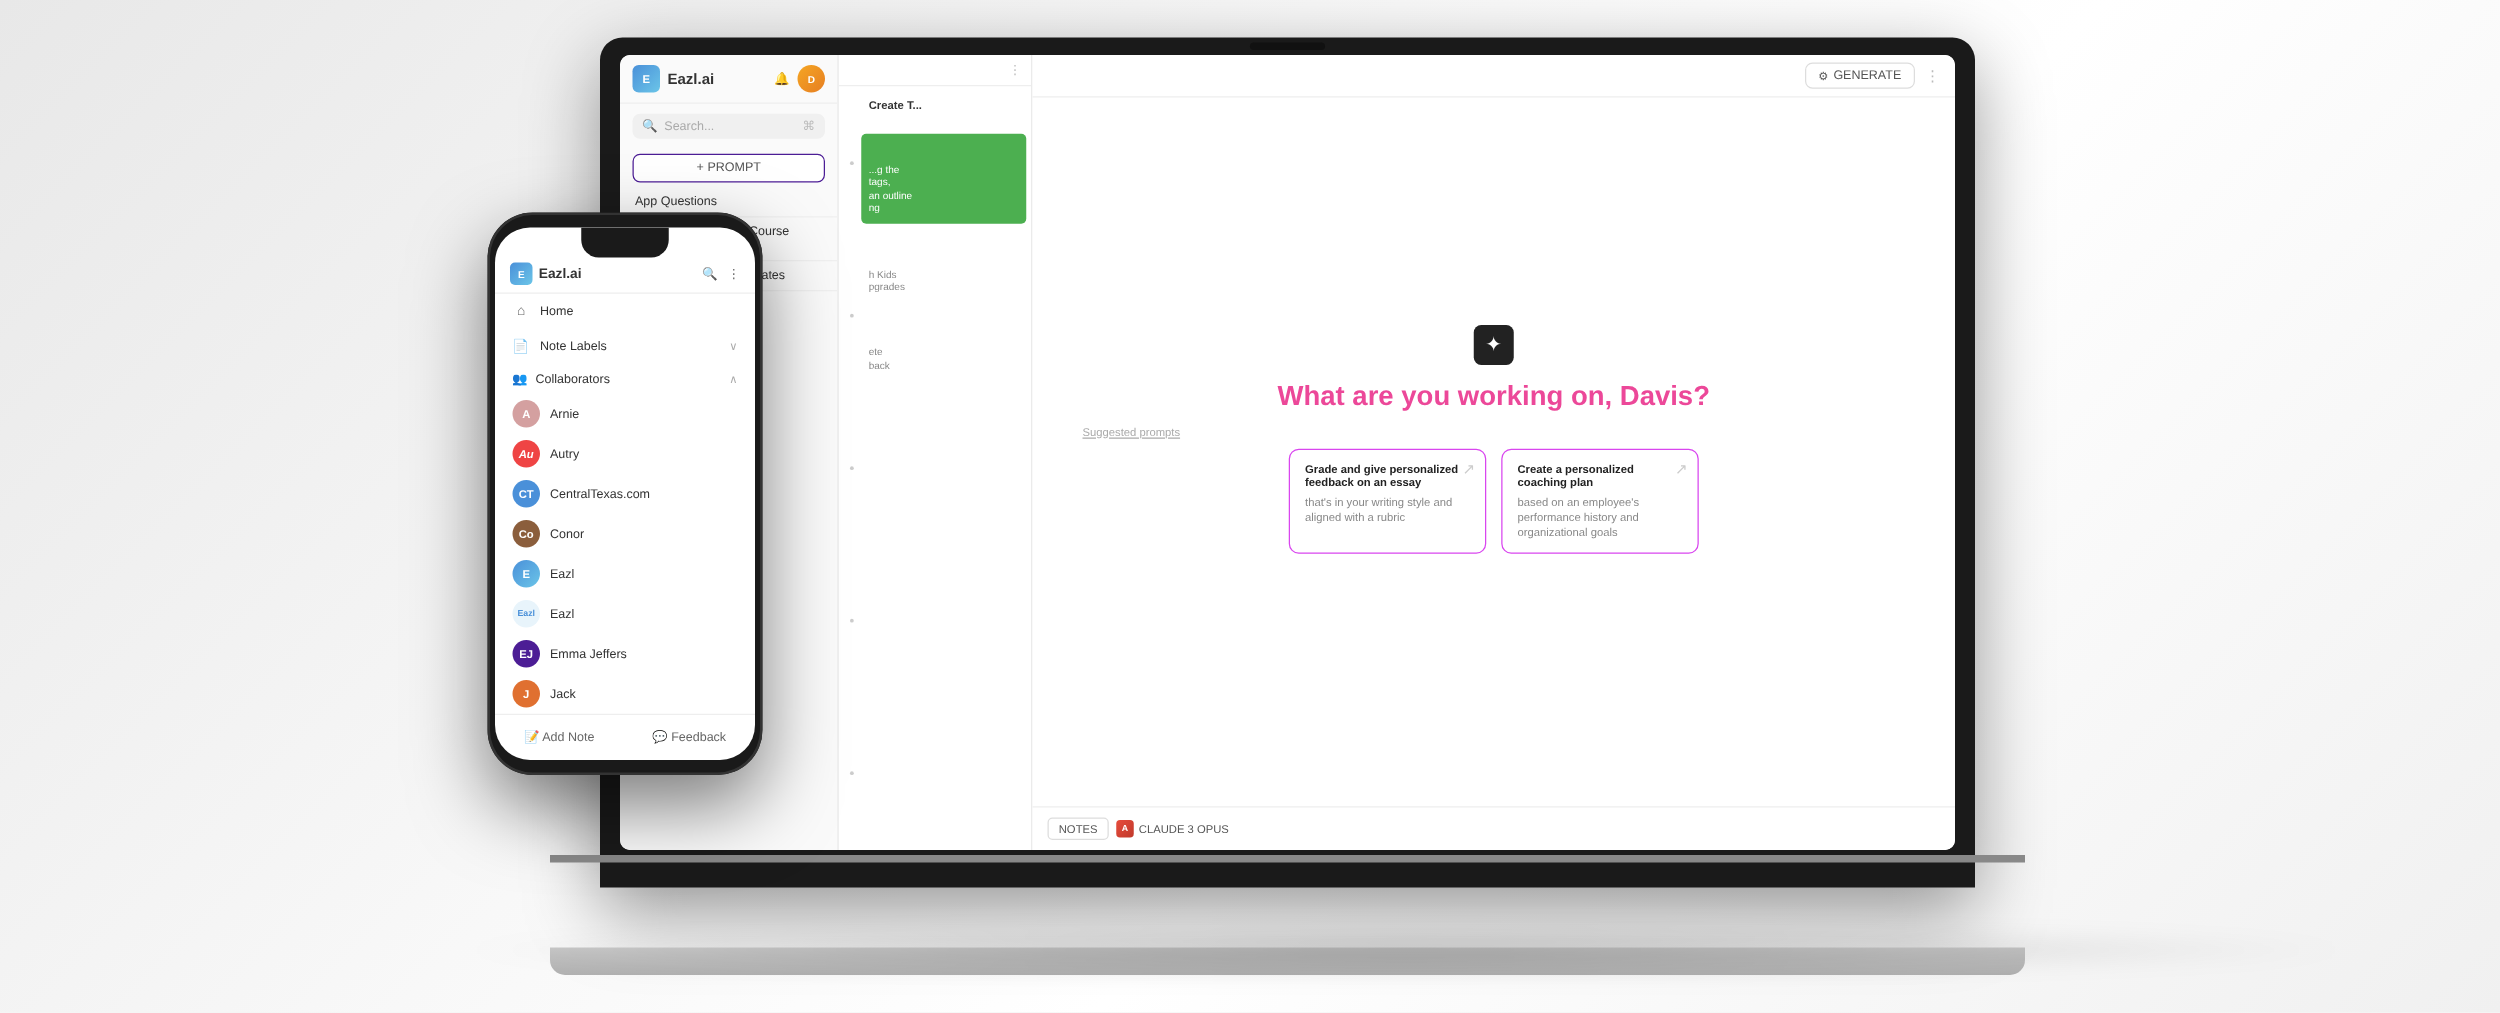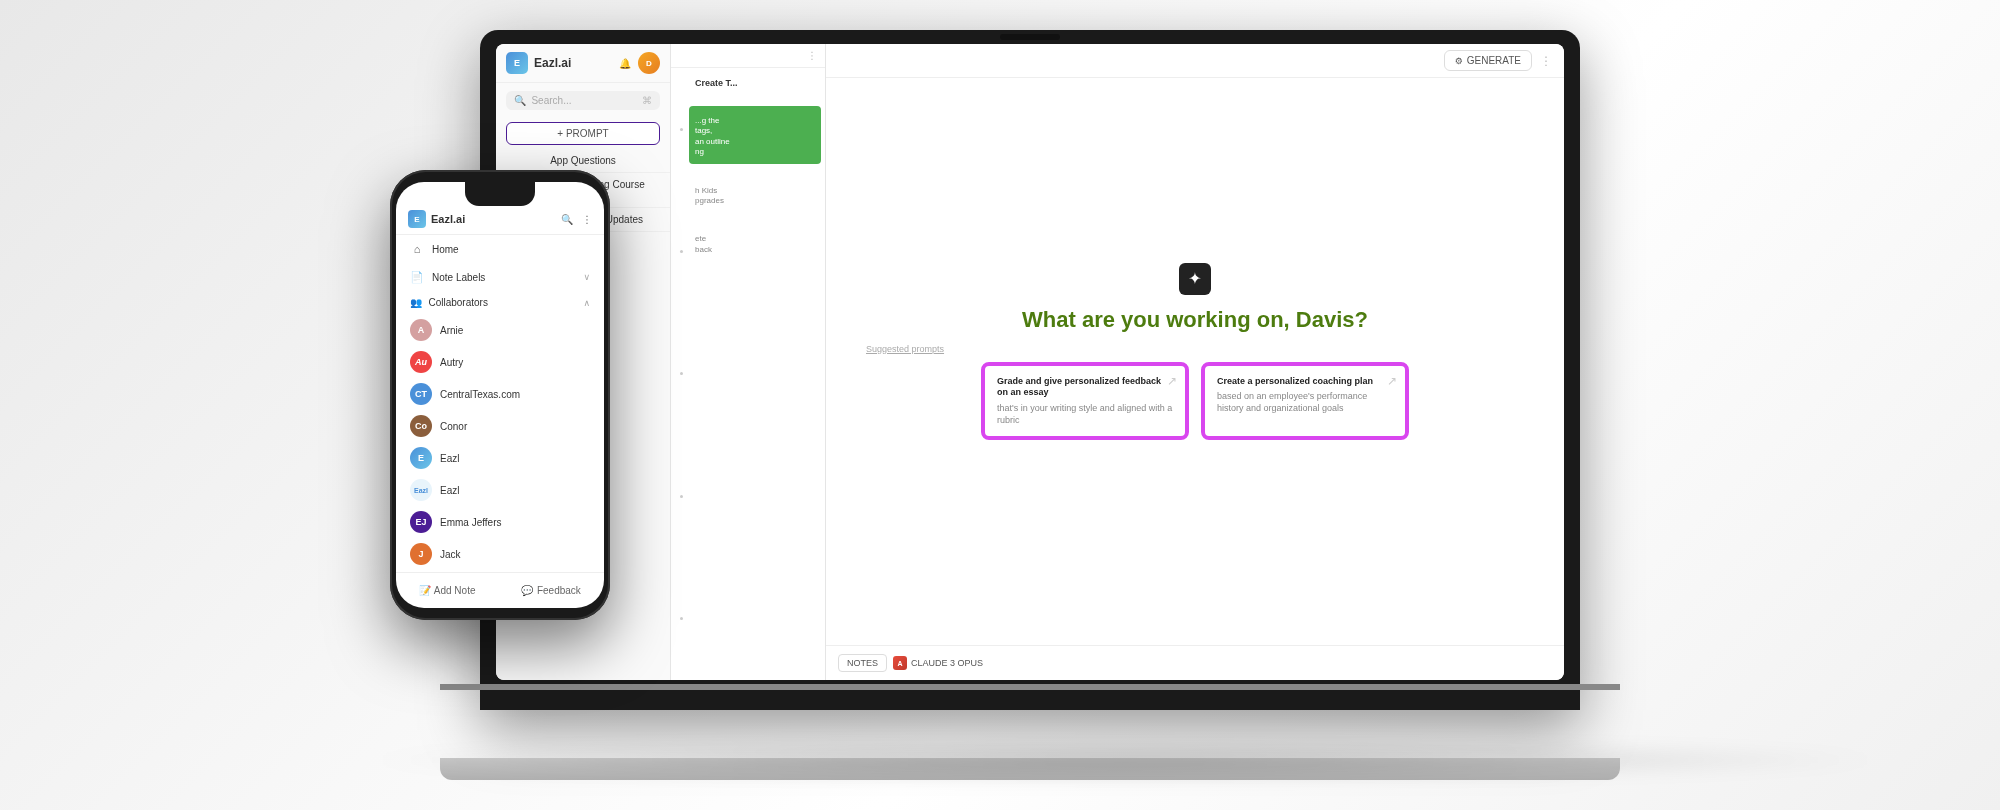--- a/index.html
+++ b/index.html
@@ -165,37 +165,37 @@
       align-items: center;
       justify-content: center;
       color: white;
       font-size: 16px;
       margin-bottom: 12px;
     }
 
     .main-heading {
       font-size: 26px;
       font-weight: 700;
-      color: #4d7c0f;
+      color: #ec4899;
       margin-bottom: 11px;
       text-align: right;
     }
 
     .suggestion-cards {
       display: flex;
       gap: 12px;
       margin-bottom: 20px;
     }
 
     .suggestion-card {
       background: white;
-      border: 4px solid #d946ef;
+      border: 1px solid #d946ef;
       border-radius: 8px;
       padding: 10px 12px;
-      width: 208px;
+      width: 158px;
       font-size: 9px;
       cursor: pointer;
       position: relative;
     }
 
     .suggestion-card-title {
       font-weight: 600;
       color: #222;
       margin-bottom: 4px;
       line-height: 1.3;
@@ -441,40 +441,39 @@
     .note-item {
       padding: 6px 12px;
       border-bottom: 1px solid #f0f0f0;
       cursor: pointer;
     }
 
     .note-title {
       font-size: 10px;
       font-weight: 500;
       color: #333;
-      text-align: center;
     }
 
     .note-entry {
       margin-bottom: 8px;
       padding: 6px;
       border-radius: 4px;
       cursor: pointer;
     }
 
     .note-entry-title {
       font-size: 9px;
       font-weight: 600;
       color: #333;
     }
 
     .note-entry-preview {
       font-size: 8px;
       color: #888;
-      margin-top: 4px;
+      margin-top: 18px;
       line-height: 1.3;
     }
 
     .note-entry-green {
       background: #4caf50;
       color: white;
     }
 
     .note-entry-green .note-entry-title,
     .note-entry-green .note-entry-preview {

